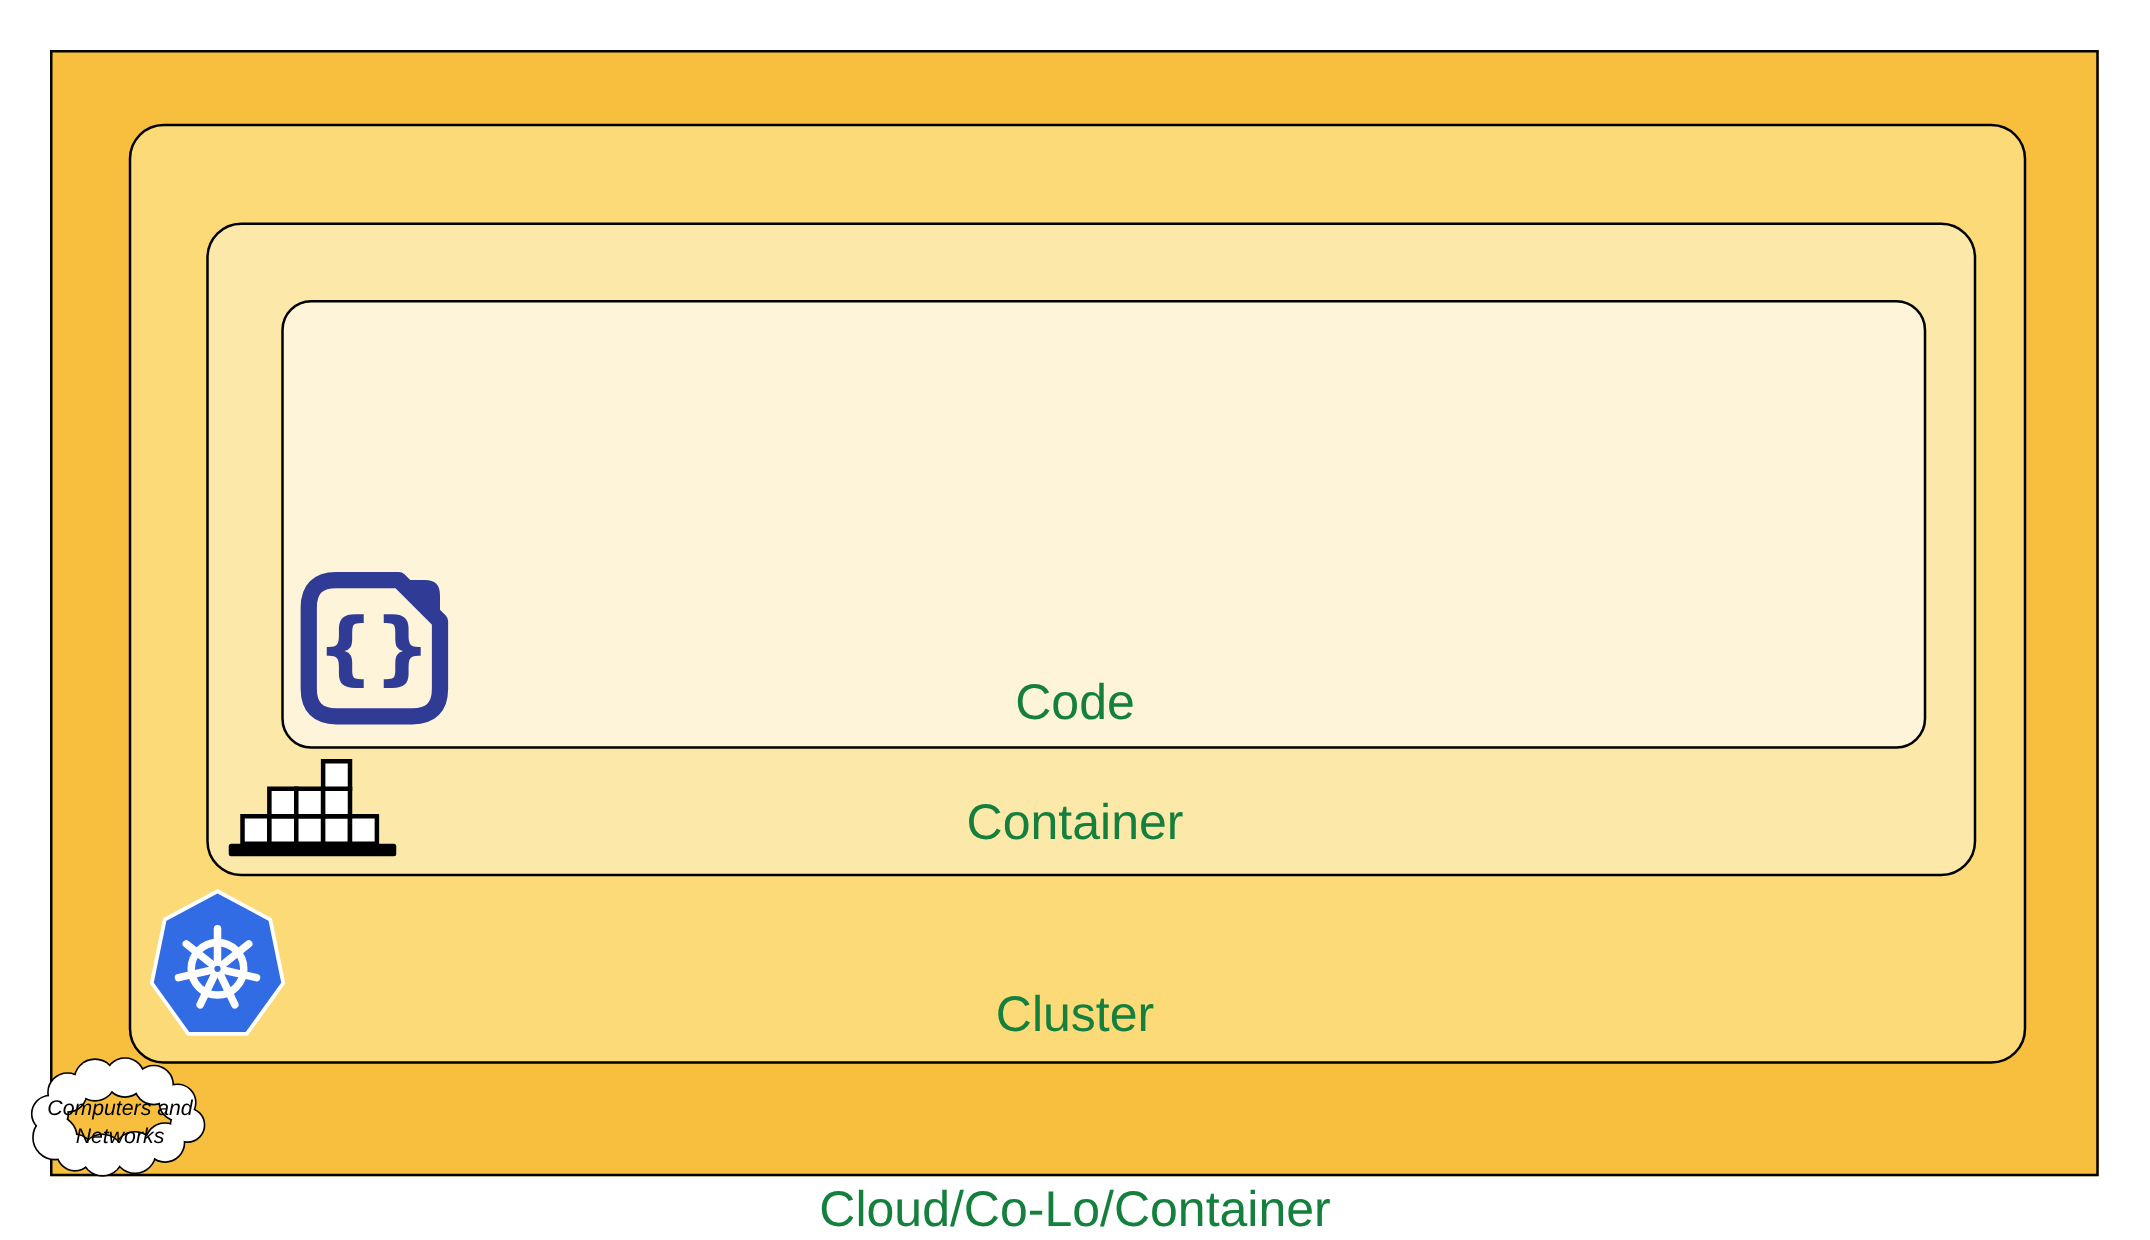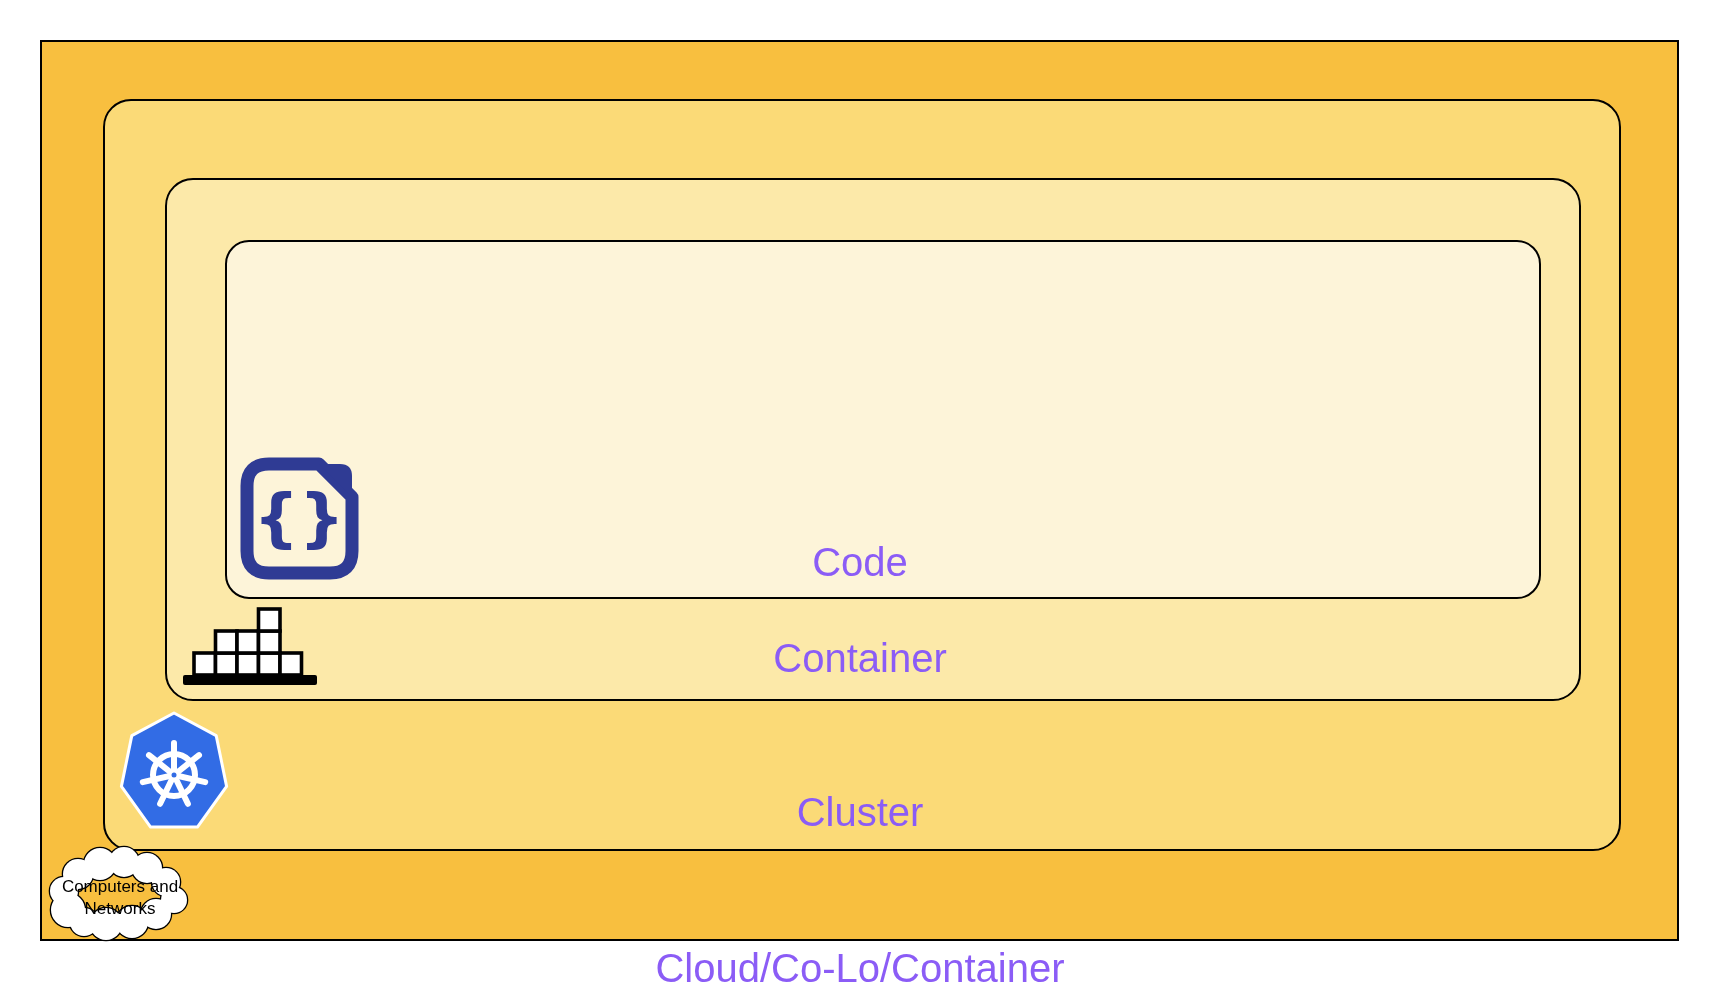--- a/index.html
+++ b/index.html
@@ -35,32 +35,32 @@
     left: 225px; top: 240px; width: 1316px; height: 359px;
     background: #FDF4D9;
     border-radius: 24px;
   }
   .layer-label {
     position: absolute;
     left: 0; width: 1720px;
     text-align: center;
     font-size: 40px;
     line-height: 43px;
-    color: #8b5cf6;
+    color: #15803d;
     white-space: pre;
   }
   .label-code      { top: 541px; }
   .label-container { top: 637px; }
   .label-cluster   { top: 791px; }
   .label-datacenter{ top: 861px; }
   .icon { position: absolute; }
   .icon-code      { left: 237px; top: 456px; width: 125px; height: 125px; }
   .icon-container { left: 182px; top: 607px; width: 136px; height: 79px; }
   .icon-k8s       { left: 117px; top: 710px; width: 114px; height: 128px; }
-  .icon-cloud     { left: 44px;  top: 844px; width: 150px; height: 99px; }
+  .icon-cloud     { left: 20px;  top: 844px; width: 150px; height: 99px; font-style: italic; }
   .cloud-text {
     font-family: "Liberation Sans", sans-serif;
     font-size: 17px;
     fill: #000000;
   }
 </style>
 </head>
 <body>
 
 <div class="canvas">

